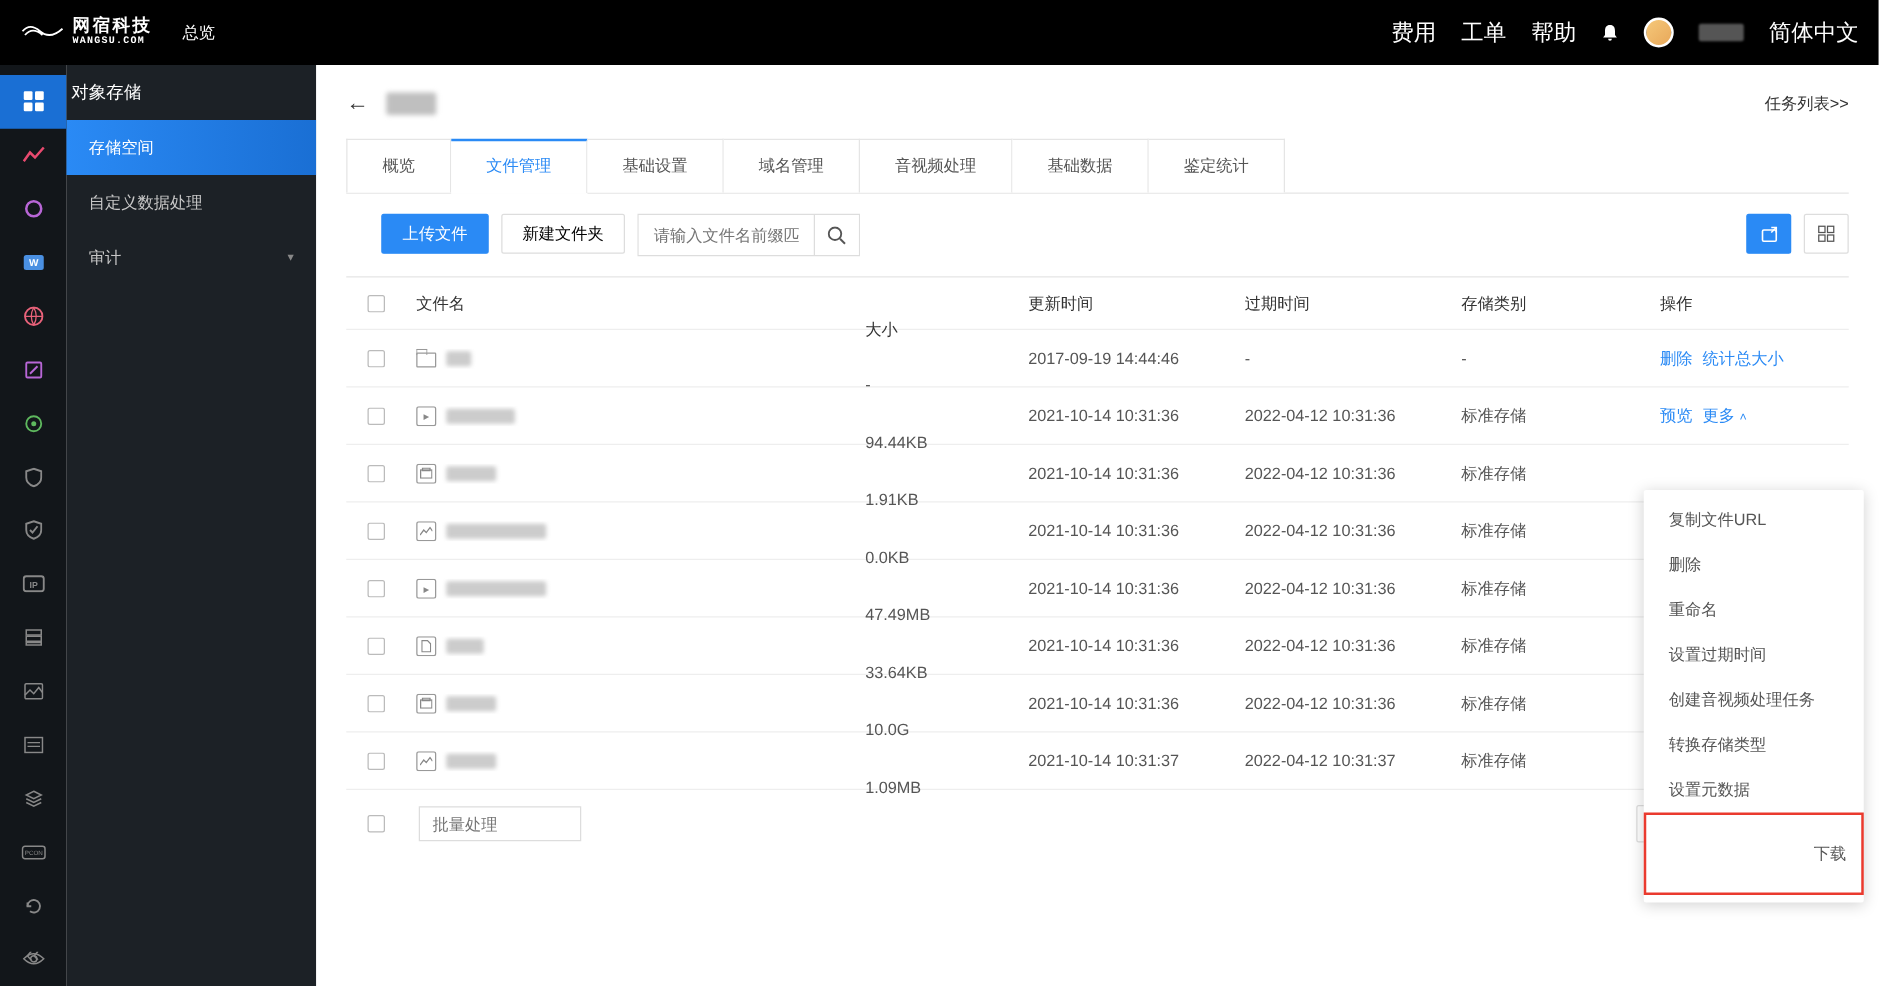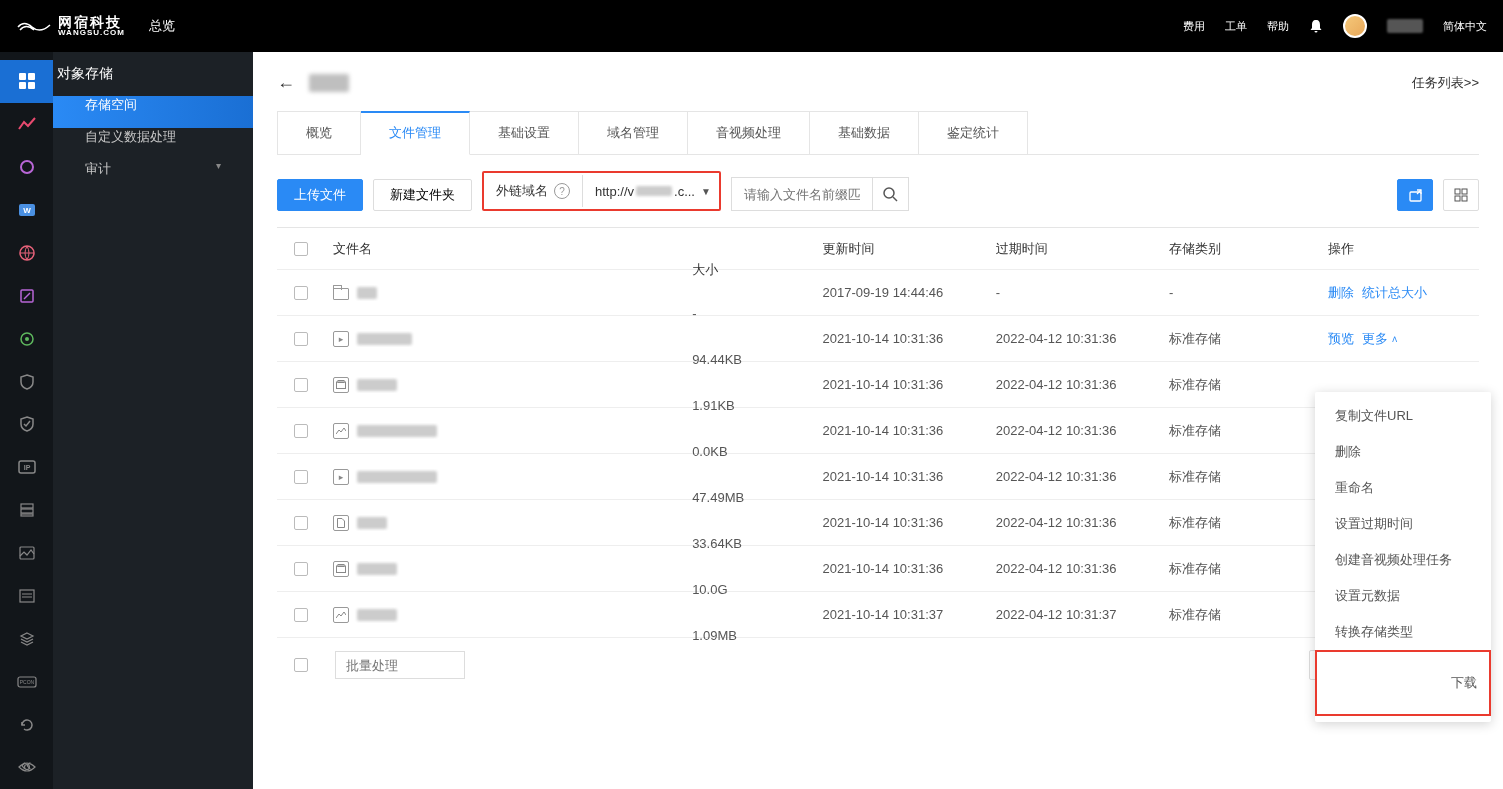--- a/index.html
+++ b/index.html
@@ -1,58 +1,58 @@
 <!DOCTYPE html>
 <html><head>
 <meta charset="utf-8">
 <style>
 * { margin: 0; padding: 0; box-sizing: border-box; }
 body { font-family: "Microsoft YaHei", "PingFang SC", Arial, sans-serif; font-size: 13px; color: #333; background: #fff; overflow: hidden; }
 
 
 .top-header { height: 52px; background: #000; color: #fff; display: flex; align-items: center; padding: 0 16px; justify-content: space-between; }
 .top-header-left { display: flex; align-items: center; gap: 24px; }
-.logo { display: flex; align-items: flex-end; gap: 6px; font-weight: bold; }
+.logo { display: flex; align-items: flex-start; gap: 6px; font-weight: bold; font-family: Liberation Mono, monospace; }
 .logo-icon { width: 36px; height: 20px; display: flex; align-items: center; justify-content: center; }
 .logo-text { font-size: 14px; line-height: 1; letter-spacing: 2px; }
 .logo-sub { font-size: 8px; letter-spacing: 1px; }
-.top-header-right { display: flex; align-items: center; gap: 20px; font-size: 11px; }
+.top-header-right { display: flex; align-items: center; gap: 20px; font-size: 18px; }
 .top-header-right span { cursor: pointer; }
 .avatar { width: 24px; height: 24px; border-radius: 50%; background: linear-gradient(135deg,#f5c87a,#e8a85a); border: 2px solid #fff; }
 .user-name-blur { width: 36px; height: 14px; background: #555; border-radius: 2px; filter: blur(1px); }
 .bell-icon { width: 14px; height: 14px; display: inline-block; }
 
 
 .layout { display: flex; height: calc(100vh - 52px); }
 .icon-rail { width: 53px; background: #12161a; display: flex; flex-direction: column; align-items: center; padding-top: 8px; gap: 0; position: relative; }
 .icon-rail-item { width: 53px; height: 44px; display: flex; align-items: center; justify-content: center; cursor: pointer; color: #8a8a8a; }
 .icon-rail-item.active { background: #1a6fd4; color: #fff; }
 .collapse-hint { position: absolute; bottom: 12px; left: 14px; width: 24px; height: 24px; display: flex; align-items: center; justify-content: center; color: #888; cursor: pointer; font-size: 16px; }
 
 .side-nav { width: 200px; background: #1c2126; color: #c7c7c7; }
 .side-nav-title { height: 44px; display: flex; align-items: center; padding: 0 4px; font-size: 14px; color: #fff; }
-.side-nav-item { height: 32px; display: flex; justify-content: space-between; padding: 0 32px; font-size: 13px; cursor: pointer; }
+.side-nav-item { height: 44px; display: flex; align-items: center; justify-content: space-between; padding: 0 18px; font-size: 13px; cursor: pointer; }
 .side-nav-item.active { background: linear-gradient(90deg,#2a8af5,#1a6fd4); color: #fff; }
 .side-nav-item .caret { font-size: 10px; color: #888; }
 
 .main { flex: 1; background: #fff; position: relative; overflow: auto; }
 .main-inner { padding: 20px 24px; }
 
 .breadcrumb { display: flex; align-items: center; justify-content: space-between; margin-bottom: 18px; }
 .bc-left { display: flex; align-items: center; gap: 14px; }
 .back-arrow { font-size: 18px; cursor: pointer; color: #333; }
 .bucket-name-blur { width: 40px; height: 18px; background: #bfbfbf; border-radius: 2px; filter: blur(2px); }
 .task-link { font-size: 13px; color: #333; cursor: pointer; }
 
 .tabs { display: flex; border-bottom: 1px solid #e5e5e5; }
 .tab { padding: 12px 28px; font-size: 13px; cursor: pointer; color: #555; border-right: 1px solid #e5e5e5; border-top: 1px solid #e5e5e5; background: #fff; }
 .tab:first-child { border-left: 1px solid #e5e5e5; }
 .tab.active { color: #2a8af5; border-top: 2px solid #2a8af5; padding-top: 11px; border-bottom: 1px solid #fff; margin-bottom: -1px; }
 
-.toolbar { display: flex; align-items: flex-end; padding: 16px 0; gap: 10px; }
+.toolbar { display: flex; align-items: flex-start; padding: 16px 0; gap: 10px; margin-left: 28px; }
 .btn { height: 32px; padding: 0 16px; border: 1px solid #ddd; background: #fff; font-size: 13px; cursor: pointer; display: inline-flex; align-items: center; border-radius: 2px; }
 .btn.primary { background: #2a8af5; color: #fff; border-color: #2a8af5; }
 .btn.icon-only { width: 36px; padding: 0; justify-content: center; }
 
 .domain-box { display: flex; align-items: center; border: 2px solid #ea3a2e; height: 40px; border-radius: 2px; }
 .domain-label { padding: 0 12px; display: flex; align-items: center; gap: 6px; border-right: 1px solid #ddd; height: 32px; }
 .help-circle { width: 16px; height: 16px; border: 1px solid #999; border-radius: 50%; display: inline-flex; align-items: center; justify-content: center; font-size: 10px; color: #999; }
 .domain-select { padding: 0 8px 0 12px; height: 32px; display: flex; align-items: center; gap: 6px; min-width: 130px; cursor: pointer; }
 .domain-value { flex: 1; overflow: hidden; white-space: nowrap; display: flex; align-items: center; gap: 2px; }
 .domain-blur { width: 36px; height: 10px; background: #ccc; filter: blur(1.5px); border-radius: 2px; }
@@ -278,34 +278,20 @@
           <div class="tab">基础设置</div>
           <div class="tab">域名管理</div>
           <div class="tab">音视频处理</div>
           <div class="tab">基础数据</div>
           <div class="tab">鉴定统计</div>
         </div>
 
       <div class="toolbar">
         <button class="btn primary">上传文件</button>
         <button class="btn">新建文件夹</button>
-        <div class="domain-box">
-          <div class="domain-label">
-            <span>外链域名</span>
-            <span class="help-circle">?</span>
-          </div>
-          <div class="domain-select">
-            <span class="domain-value">
-              <span>http://v</span>
-              <span class="domain-blur"></span>
-              <span>.c...</span>
-            </span>
-            <span class="caret-down">▼</span>
-          </div>
-        </div>
         <div class="search-box">
           <input class="search-input" placeholder="请输入文件名前缀匹配" style="">
           <button class="search-btn">
             <svg width="15" height="15" viewBox="0 0 15 15">
                 <circle cx="6" cy="6" r="5" stroke="#555" stroke-width="1.5" fill="none"></circle>
                 <line x1="10" y1="10" x2="14" y2="14" stroke="#555" stroke-width="1.5"></line>
               </svg>
           </button>
         </div>
         <div class="spacer"></div>
@@ -495,22 +481,22 @@
       </div>
 
     </div>
 
     <div class="dropdown" id="dropdown">
         <div class="dropdown-item">复制文件URL</div>
         <div class="dropdown-item">删除</div>
         <div class="dropdown-item">重命名</div>
         <div class="dropdown-item">设置过期时间</div>
         <div class="dropdown-item">创建音视频处理任务</div>
+        <div class="dropdown-item">转换存储类型</div>
         <div class="dropdown-item">设置元数据</div>
-        <div class="dropdown-item">转换存储类型</div>
         <div class="dropdown-item dl-highlight">下载</div>
       </div>
   </div>
 </div>
 
 <div class="chat-bubble">
   <svg width="22" height="22" viewBox="0 0 22 22">
       <path d="M3 4 L19 4 Q21 4 21 6 L21 14 Q21 16 19 16 L9 16 L5 20 L5 16 L3 16 Q1 16 1 14 L1 6 Q1 4 3 4 Z" fill="#fff"></path>
       <circle cx="7" cy="10" r="1.2" fill="#2a8af5"></circle>
       <circle cx="11" cy="10" r="1.2" fill="#2a8af5"></circle>

